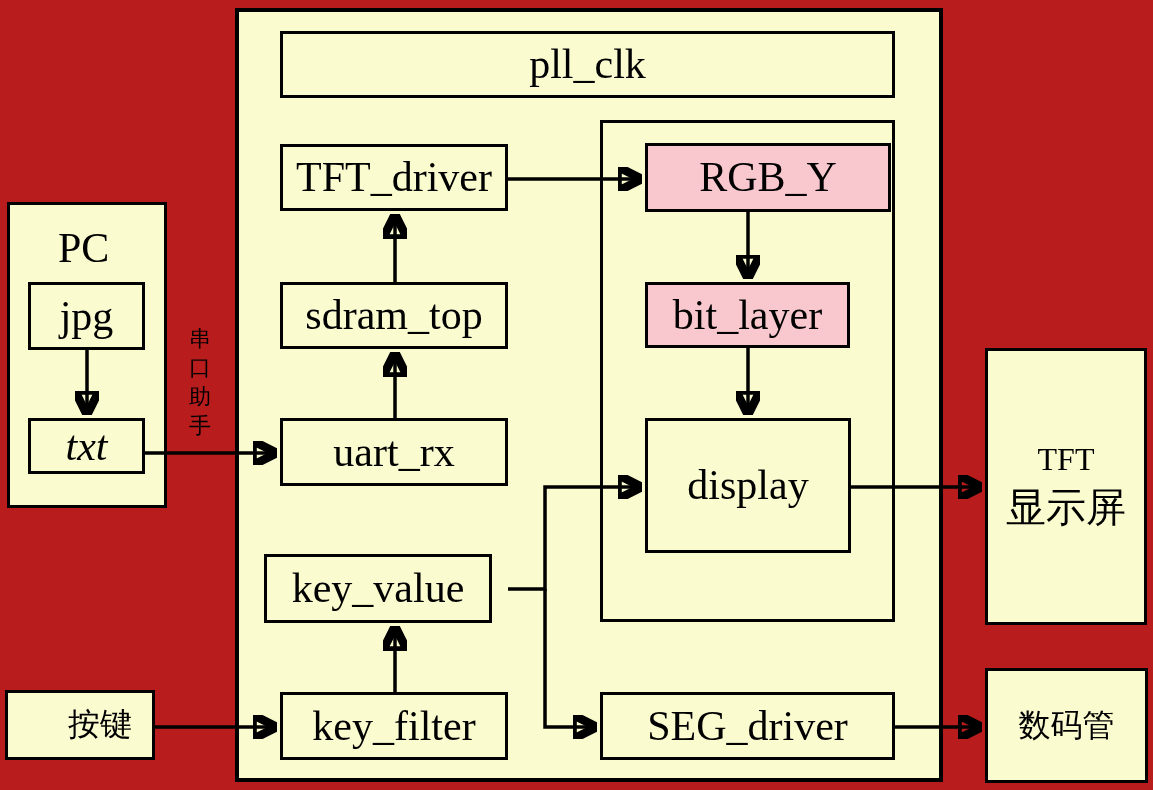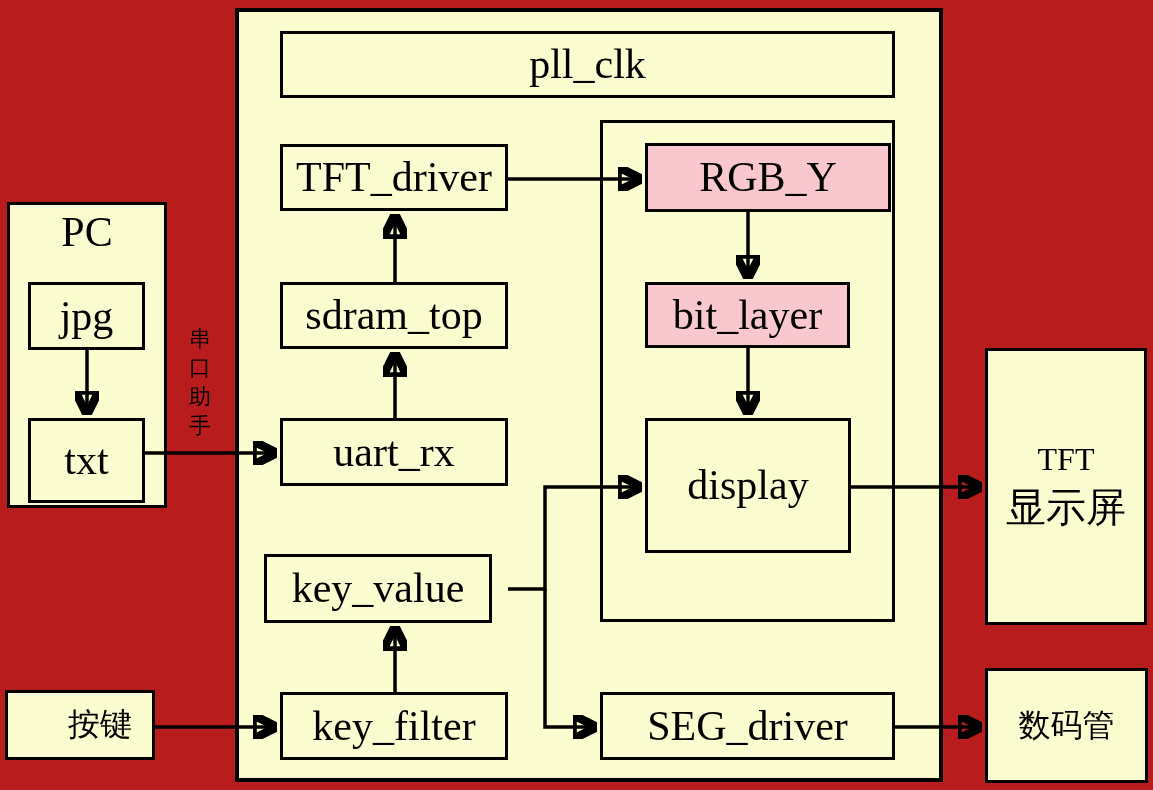--- a/index.html
+++ b/index.html
@@ -31,24 +31,25 @@
     border-width: 4px;
   }
   .highlight {
     background: #F9C8CE;
   }
   .cn {
     font-size: 32px;
   }
   .corner-label-top {
     position: absolute;
-    top: 4px;
+    top: 20px;
     left: 0;
     width: 100%;
-    text-align: center;
+    text-align: left;
+    padding-left: 48px;
   }
   .corner-label-bottom {
     position: absolute;
     bottom: 10px;
     left: 0;
     width: 100%;
     text-align: center;
   }
   .vtext {
     position: absolute;
@@ -92,21 +93,21 @@
   <div class="block" style="left:280px; top:144px; width:228px; height:67px;">TFT_driver</div>
   <div class="block" style="left:280px; top:418px; width:228px; height:68px;">uart_rx</div>
   <div class="block" style="left:280px; top:282px; width:228px; height:67px;">sdram_top</div>
   <div class="block" style="left:264px; top:554px; width:228px; height:69px;">key_value</div>
   <div class="block" style="left:280px; top:692px; width:228px; height:68px;">key_filter</div>
   <div class="block" style="left:600px; top:692px; width:295px; height:68px;">SEG_driver</div>
 
   <div class="block container-box" style="left:7px; top:202px; width:160px; height:306px;">
     <div class="corner-label-top">PC</div>
     <div class="block" style="left:18px; top:77px; width:117px; height:68px;">jpg</div>
-    <div class="block" style="left:18px; top:213px; width:117px; height:85px;">txt</div>
+    <div class="block" style="left:18px; top:213px; width:117px; height:56px;font-style:italic;">txt</div>
   </div>
 
   <div class="vtext" style="left:185px; top:324px;">串口助手</div>
 
   <div class="block cn" style="left:5px; top:690px; width:150px; height:70px;padding-left:40px;">按键</div>
 
   <div class="block two-line" style="left:985px; top:348px; width:162px; height:277px;">
     <div class="l1">TFT</div>
     <div class="l2">显示屏</div>
   </div>

